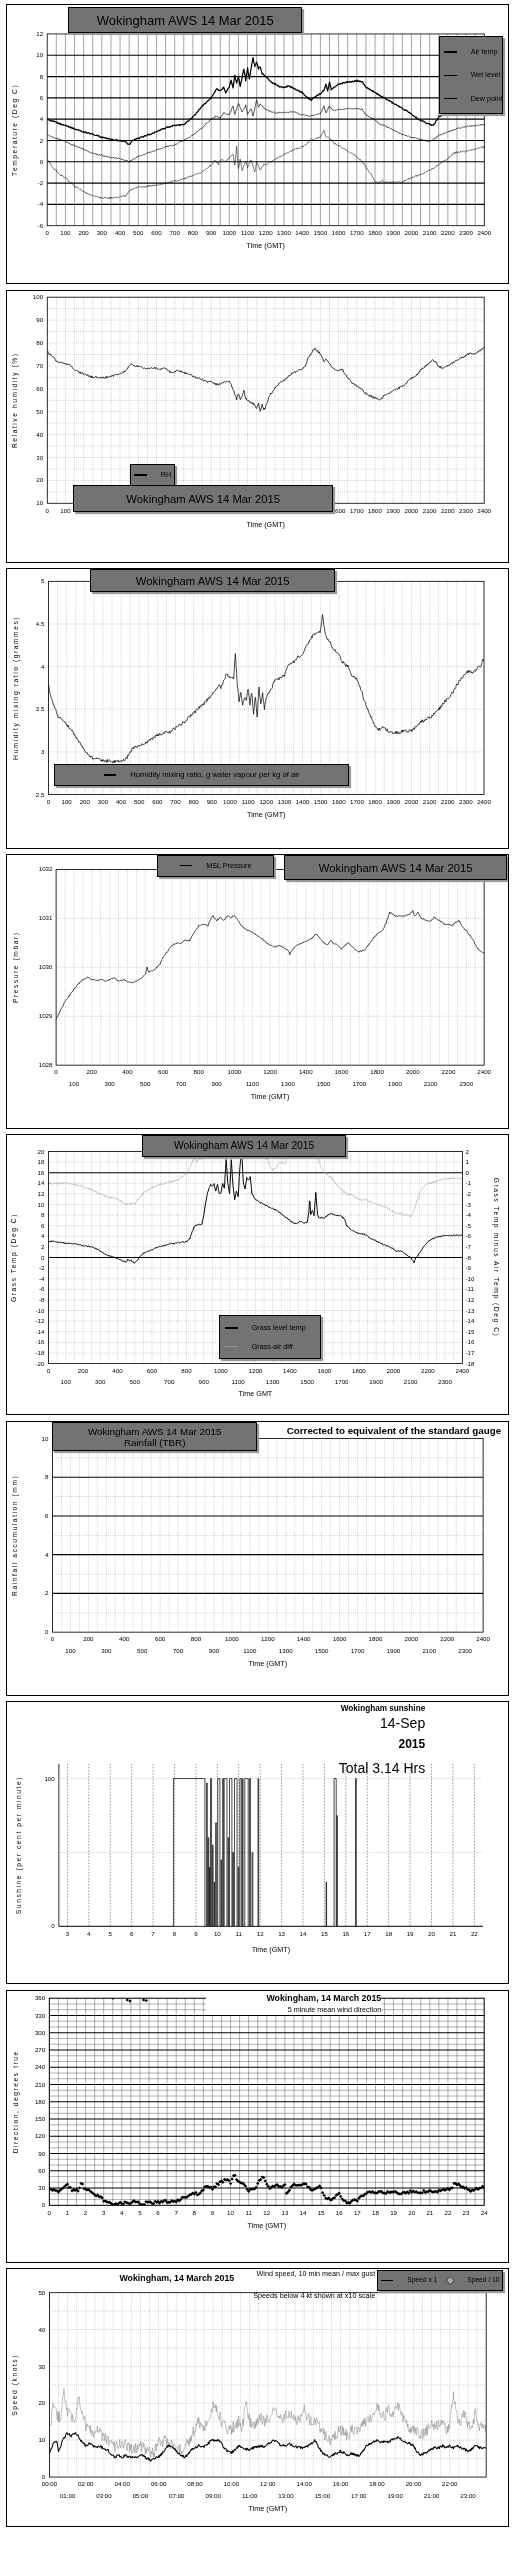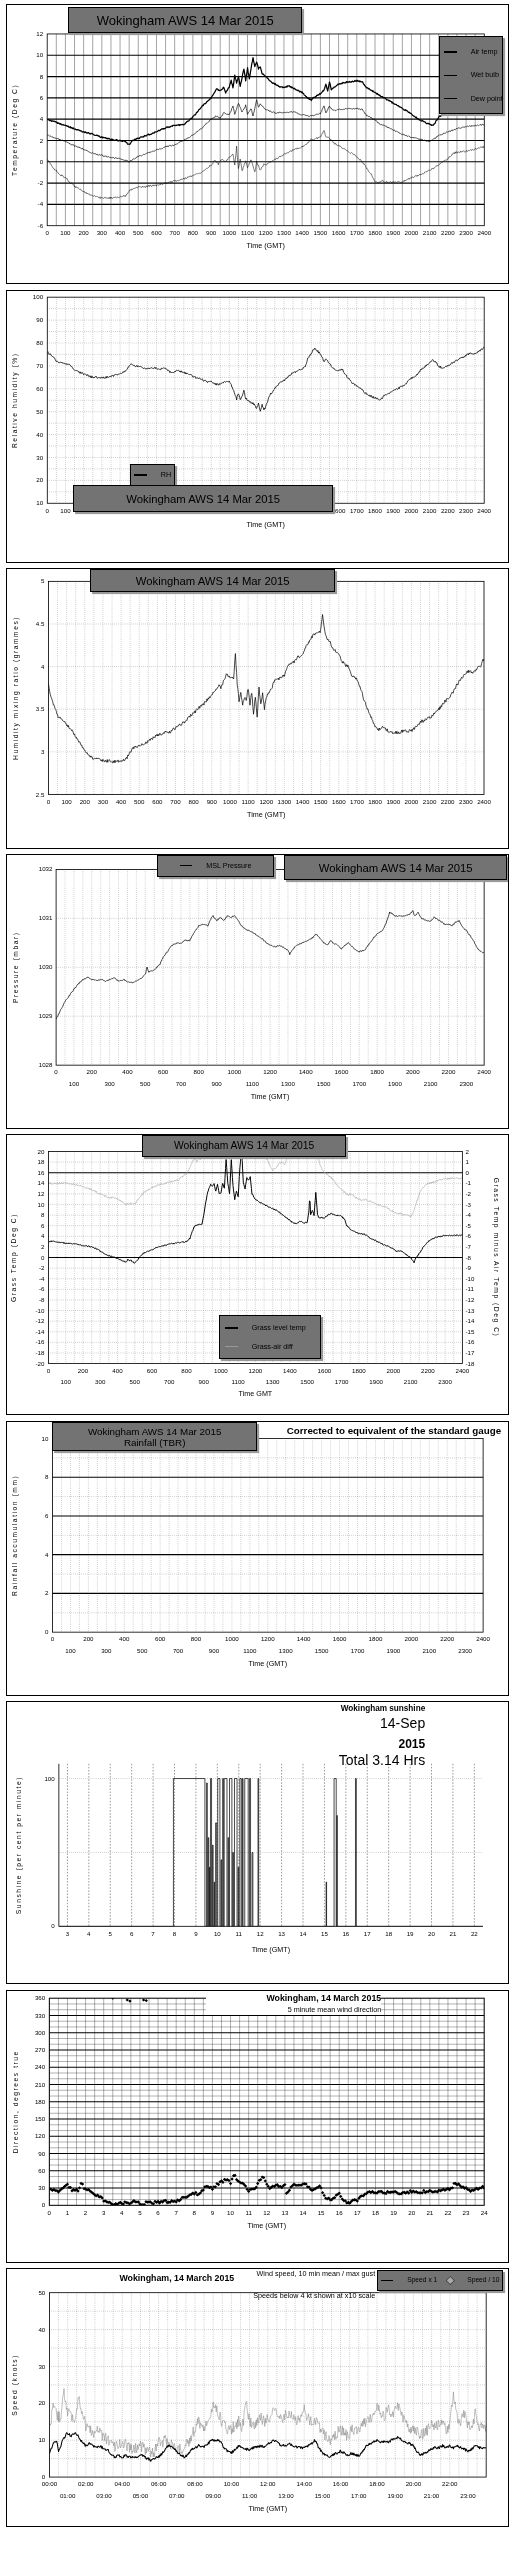--- a/index.html
+++ b/index.html
@@ -134,21 +134,21 @@
   <div class="box" style="left:61px;top:2.1px;width:234px;height:26px;font-size:13px">
     <span>Wokingham AWS 14 Mar 2015</span>
   </div>
   <div class="box" style="left:432px;top:31px;width:64px;height:78px;justify-content:space-around;align-items:flex-start;padding:3.1px 4.1px">
     <div class="lrow">
         <span class="lk thick"></span>
         <span>Air temp</span>
       </div>
     <div class="lrow">
         <span class="lk"></span>
-        <span>Wet bulb</span>
+        <span>Wet level</span>
       </div>
     <div class="lrow">
         <span class="lk thin"></span>
         <span>Dew point</span>
       </div>
   </div>
 </div>
 
 <div class="panel" id="p1" style="top:290px;height:273px">
   <svg class="plot" width="501" height="271" viewBox="0 0 972 526">
@@ -361,20 +361,26 @@
       <text x="72" y="110.79999999999995" text-anchor="end" class="tk">4.5</text>
       <text x="72" y="193.60000000000002" text-anchor="end" class="tk">4</text>
       <text x="72" y="276.4" text-anchor="end" class="tk">3.5</text>
       <text x="72" y="359.2" text-anchor="end" class="tk">3</text>
       <text x="72" y="442" text-anchor="end" class="tk">2.5</text>
       <text x="503" y="482" text-anchor="middle" class="axl">Time (GMT)</text>
       <text x="20" y="231" text-anchor="middle" class="yl" transform="rotate(-90 20 231)">Humidity mixing ratio (grammes)</text>
     </svg>
   <div class="box" style="left:83px;top:0px;width:245px;height:23px;font-size:11.3px">
     <span>Wokingham AWS 14 Mar 2015</span>
+  </div>
+  <div class="box" style="left:47px;top:195px;width:295px;height:21.6px;font-size:7.7px">
+    <div class="lrow" style="font-size:7.7px">
+        <span class="lk thick"></span>
+        <span>Humidity mixing ratio, g water vapour per kg of air</span>
+      </div>
   </div>
 </div>
 
 <div class="panel" id="p3" style="top:854px;height:275px">
   <svg class="plot" width="501" height="273" viewBox="0 0 972 530">
       <clipPath id="clip3">
         <rect x="95" y="28" width="831" height="380"></rect>
       </clipPath>
       <line x1="112.3125" y1="28" x2="112.3125" y2="408" stroke="#000" stroke-width="0.7" stroke-dasharray="1 3"></line>
       <line x1="129.625" y1="28" x2="129.625" y2="408" stroke="#000" stroke-width="0.7" stroke-dasharray="1 3"></line>
@@ -796,21 +802,21 @@
       <text x="907.3535353535354" y="454" text-anchor="middle" class="tk" font-size="14px">22</text>
       <text x="92" y="152.72727272727275" text-anchor="end" class="tk">100</text>
       <text x="92" y="440" text-anchor="end" class="tk">0</text>
       <text x="512" y="486" text-anchor="middle" class="axl">Time (GMT)</text>
       <text x="26" y="278" text-anchor="middle" class="yl" transform="rotate(-90 26 278)">Sunshine (per cent per minute)</text>
     </svg>
   <div class="plain" style="left:109px;top:2.1px;width:309px">
     <div style="font-size:8.2px;font-weight:bold">Wokingham sunshine</div>
     <div style="font-size:14px;margin-top:2.1px">14-Sep</div>
     <div style="font-size:12px;font-weight:bold;margin-top:6.2px">2015</div>
-    <div style="font-size:14px;margin-top:1px">Total 3.14 Hrs</div>
+    <div style="font-size:14px;margin-top:9px">Total 3.14 Hrs</div>
   </div>
 </div>
 
 <div class="panel" id="p7" style="top:1990px;height:273px">
   <svg class="plot" width="501" height="271" viewBox="0 0 972 526">
       <clipPath id="clip7">
         <rect x="82" y="14" width="844" height="402"></rect>
       </clipPath>
       <line x1="99.58333333333333" y1="14" x2="99.58333333333333" y2="416" stroke="#000" stroke-width="0.6"></line>
       <line x1="117.16666666666666" y1="14" x2="117.16666666666666" y2="416" stroke="#000" stroke-width="0.6"></line>

